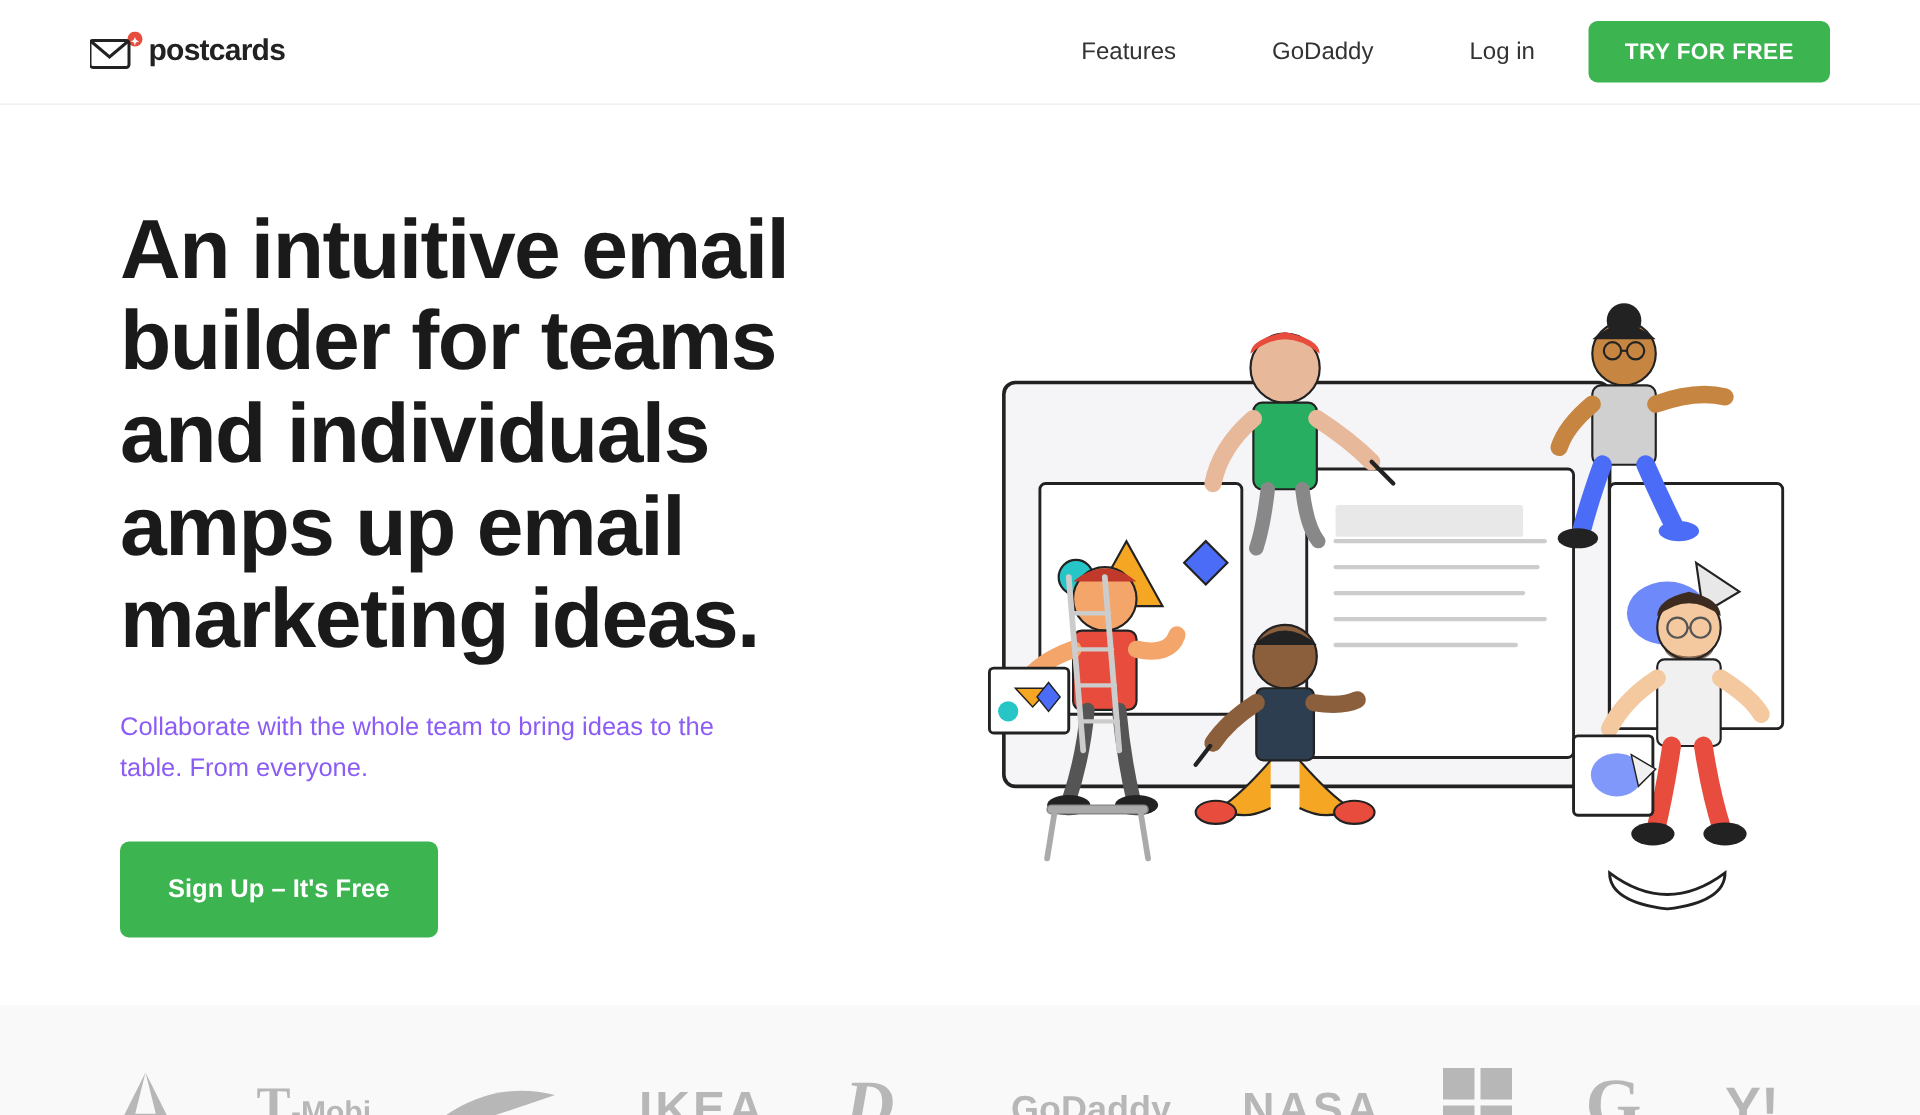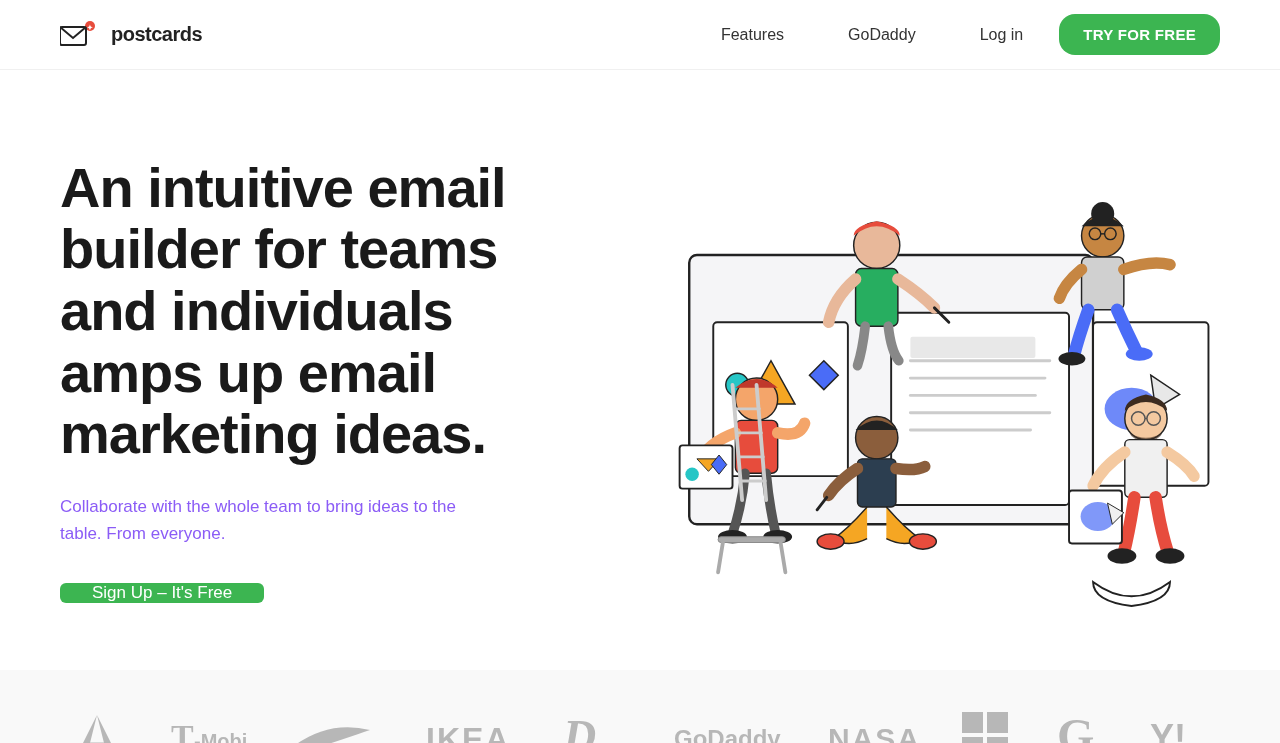--- a/index.html
+++ b/index.html
@@ -3,47 +3,47 @@
   <meta charset="utf-8">
   <style>
     * { margin: 0; padding: 0; box-sizing: border-box; }
     body { font-family: -apple-system, BlinkMacSystemFont, 'Segoe UI', sans-serif; background: #fff; overflow-x: hidden; }
 
     
     nav {
       display: flex; align-items: center; justify-content: space-between;
       padding: 0 60px; height: 70px; border-bottom: 1px solid #f0f0f0;
     }
-    .nav-logo { display: flex; align-items: center; gap: 15px; text-decoration: none; }
+    .nav-logo { display: flex; align-items: center; gap: 3px; text-decoration: none; }
     .nav-logo-icon { display: flex; align-items: center; gap: 3px; }
     .logo-text { font-size: 20px; font-weight: 700; color: #222; letter-spacing: -0.5px; }
     .nav-links { display: flex; align-items: center; gap: 36px; }
     .nav-link { text-decoration: none; color: #333; font-size: 16px; font-weight: 500; padding-left: 28px; }
     .nav-cta {
-      background: #3cb551; color: #fff; border: none; border-radius: 16px;
+      background: #3cb551; color: #fff; border: none; border-radius: 6px;
       padding: 12px 24px; font-size: 15px; font-weight: 700; cursor: pointer;
       letter-spacing: 0.3px; text-transform: uppercase;
     }
 
     
     .hero {
-      display: flex; align-items: center; justify-content: space-between;
+      display: flex; align-items: center; justify-content: center;
       padding: 60px 60px 40px 60px; min-height: 580px; position: relative; overflow: hidden;
     }
     .hero-content { max-width: 520px; z-index: 2; }
     .hero-title {
       font-size: 56px; font-weight: 900; line-height: 1.1; color: #1a1a1a;
       margin-bottom: 28px; letter-spacing: -1px;
     }
     .hero-subtitle {
       font-size: 17px; color: #8b5cf6; line-height: 1.6; margin-bottom: 36px; max-width: 400px;
     }
     .hero-cta {
       background: #3cb551; color: #fff; border: none; border-radius: 6px;
-      padding: 0 32px; font-size: 17px; font-weight: 400; cursor: pointer;
+      padding: 22px 32px; font-size: 17px; font-weight: 700; cursor: pointer;
       display: inline-block; text-decoration: none;
     }
 
     
     .hero-illustration {
       width: 600px; height: 500px; position: relative; flex-shrink: 0;
     }
 
     
     .hero-svg { width: 100%; height: 100%; }

